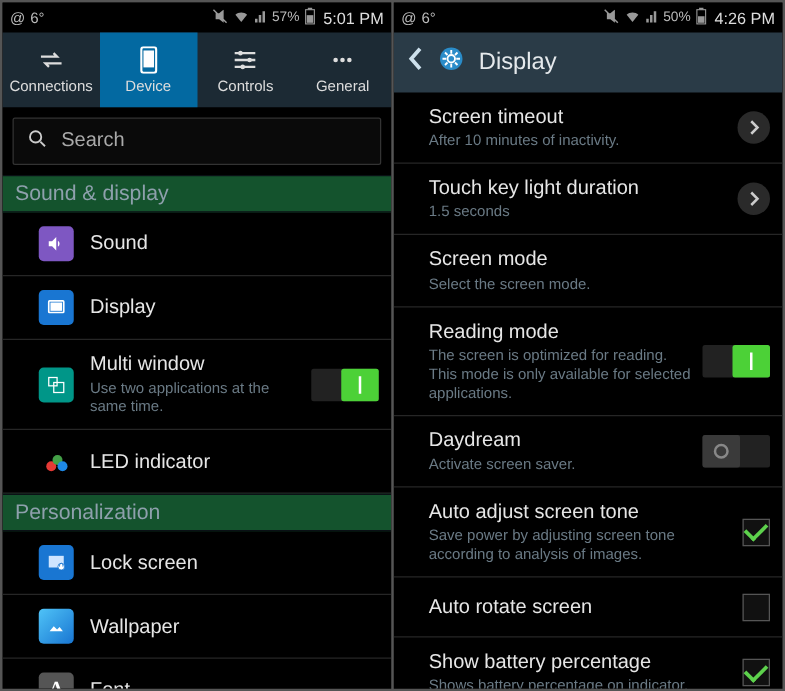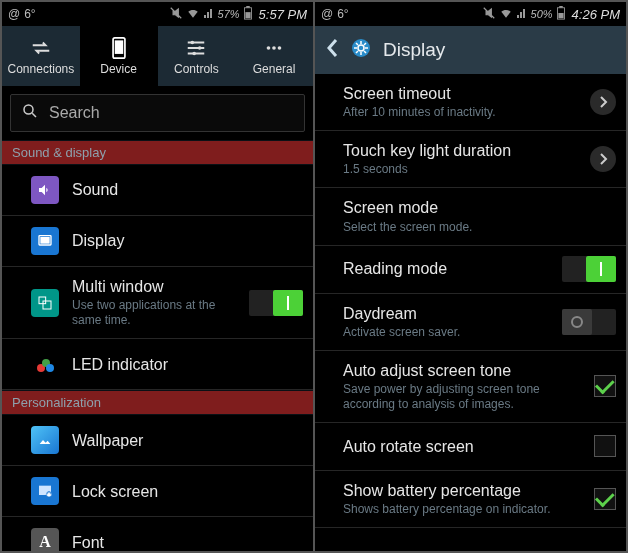--- a/index.html
+++ b/index.html
@@ -2,39 +2,39 @@
 <html><head>
 <meta charset="utf-8">
 <style>
   * { margin: 0; padding: 0; box-sizing: border-box; }
   body { background: #555; font-family: Arial, Helvetica, sans-serif; display: flex; gap: 2px; padding: 2px; }
   .screen { width: 312px; height: 549px; background: #000; color: #ccc; display: flex; flex-direction: column; overflow: hidden; }
   
   
   .status-bar { height: 24px; background: #000; display: flex; align-items: center; padding: 0 6px; font-size: 12px; color: #bbb; }
   .status-left { display: flex; align-items: center; gap: 4px; }
-  .status-right { margin-left: auto; display: flex; align-items: center; gap: 3px; font-style: italic; }
+  .status-right { margin-left: auto; display: flex; align-items: center; gap: 3px; }
   .status-right .pct { font-size: 11px; }
   .status-right .time { font-size: 13px; color: #ddd; margin-left: 3px; }
   
   
   .tabs { height: 60px; background: #1c2a34; display: flex; }
   .tab { flex: 1; display: flex; flex-direction: column; align-items: center; justify-content: center; gap: 3px; color: #ddd; font-size: 12px; text-align: right; }
-  .tab.active { background: #000000; }
+  .tab.active { background: #0369a1; }
   .tab-icon { width: 22px; height: 22px; display: flex; align-items: center; justify-content: center; }
   
   
   .title-bar { height: 48px; background: #2a3b47; display: flex; align-items: center; padding: 0 10px; gap: 10px; color: #e5e9ec; font-size: 19px; }
   
   
   .search-row { padding: 8px; background: #000; }
   .search-box { height: 38px; background: #0a0a0a; border: 1px solid #333; border-radius: 2px; display: flex; align-items: center; padding: 0 10px; gap: 10px; color: #aaa; font-size: 16px; }
   
   
-  .section-header { background: #7f1d1d; color: #8ea0ac; font-size: 13px; padding: 4px 10px; border-top: 1px solid #0a1015; border-bottom: 1px solid #0a1015; }
+  .section-header { background: #14532d; color: #8ea0ac; font-size: 17px; padding: 4px 10px; border-top: 1px solid #0a1015; border-bottom: 1px solid #0a1015; }
   
   
   .list { flex: 1; overflow: hidden; }
   .item { display: flex; align-items: center; padding: 10px 10px 10px 28px; border-bottom: 1px solid #262626; min-height: 48px; }
   .item-icon { width: 30px; height: 30px; display: flex; align-items: center; justify-content: center; margin-right: 12px; flex-shrink: 0; }
   .item-text { flex: 1; min-width: 0; }
   .item-title { color: #e6e6e6; font-size: 16px; line-height: 1.2; }
   .item-sub { color: #6a7a85; font-size: 12px; line-height: 1.25; margin-top: 2px; }
   .item-right { margin-left: 8px; flex-shrink: 0; display: flex; align-items: center; }
   
@@ -87,21 +87,21 @@
           </svg>
       </span>
       <span class="pct">57%</span>
       <span>
         <svg width="10" height="14" viewBox="0 0 10 16">
             <rect x="1" y="2" width="8" height="13" fill="none" stroke="#999"></rect>
             <rect x="3" y="0" width="4" height="2" fill="#999"></rect>
             <rect x="2" y="7" width="6" height="7" fill="#999"></rect>
           </svg>
       </span>
-      <span class="time">5:57 PM</span>
+      <span class="time">5:01 PM</span>
     </div>
   </div>
 
   <div class="tabs">
     <div class="tab">
       <span class="tab-icon">
         <svg width="22" height="22" viewBox="0 0 24 24">
             <path stroke="#ddd" stroke-width="2" fill="none" d="M3 9h14l-3-3M21 15H7l3 3"></path>
           </svg>
       </span>
@@ -215,43 +215,43 @@
         </div>
       <div class="item-text">
           <div class="item-title">LED indicator</div>
         </div>
     </div>
 
     <div class="section-header">Personalization</div>
 
     <div class="item">
       <div class="item-icon">
-          <div class="box-icon" style="background:linear-gradient(135deg,#4fc3f7,#1976d2)">
-        <svg width="16" height="16" viewBox="0 0 24 24">
-              <path fill="#fff" d="M4 18l5-6 4 4 3-3 4 5z"></path>
-            </svg>
-      </div>
-        </div>
-      <div class="item-text">
-          <div class="item-title">Wallpaper</div>
-        </div>
-    </div>
-
-    <div class="item">
-      <div class="item-icon">
           <div class="box-icon blue">
         <svg width="16" height="16" viewBox="0 0 24 24">
               <rect x="3" y="4" width="18" height="14" fill="#cfe5ff"></rect>
               <circle cx="18" cy="17" r="4" fill="#fff" stroke="#1976d2"></circle>
               <path d="M16 17v-2a2 2 0 014 0v2" fill="none" stroke="#1976d2"></path>
             </svg>
       </div>
         </div>
       <div class="item-text">
           <div class="item-title">Lock screen</div>
+        </div>
+    </div>
+
+    <div class="item">
+      <div class="item-icon">
+          <div class="box-icon" style="background:linear-gradient(135deg,#4fc3f7,#1976d2)">
+        <svg width="16" height="16" viewBox="0 0 24 24">
+              <path fill="#fff" d="M4 18l5-6 4 4 3-3 4 5z"></path>
+            </svg>
+      </div>
+        </div>
+      <div class="item-text">
+          <div class="item-title">Wallpaper</div>
         </div>
     </div>
 
     <div class="item">
       <div class="item-icon">
           <div class="box-icon gray" style="font-weight:bold;font-size:16px;font-family:serif">A</div>
         </div>
       <div class="item-text">
           <div class="item-title">Font</div>
         </div>
@@ -341,20 +341,21 @@
     <div class="item">
       <div class="item-text">
         <div class="item-title">Screen mode</div>
         <div class="item-sub">Select the screen mode.</div>
       </div>
     </div>
 
     <div class="item">
       <div class="item-text">
         <div class="item-title">Reading mode</div>
+        <div class="item-sub">The screen is optimized for reading. This mode is only available for selected applications.</div>
       </div>
       <div class="item-right">
         <div class="toggle on">
             <div class="toggle-knob">
               <div class="bar"></div>
             </div>
           </div>
       </div>
     </div>
 

